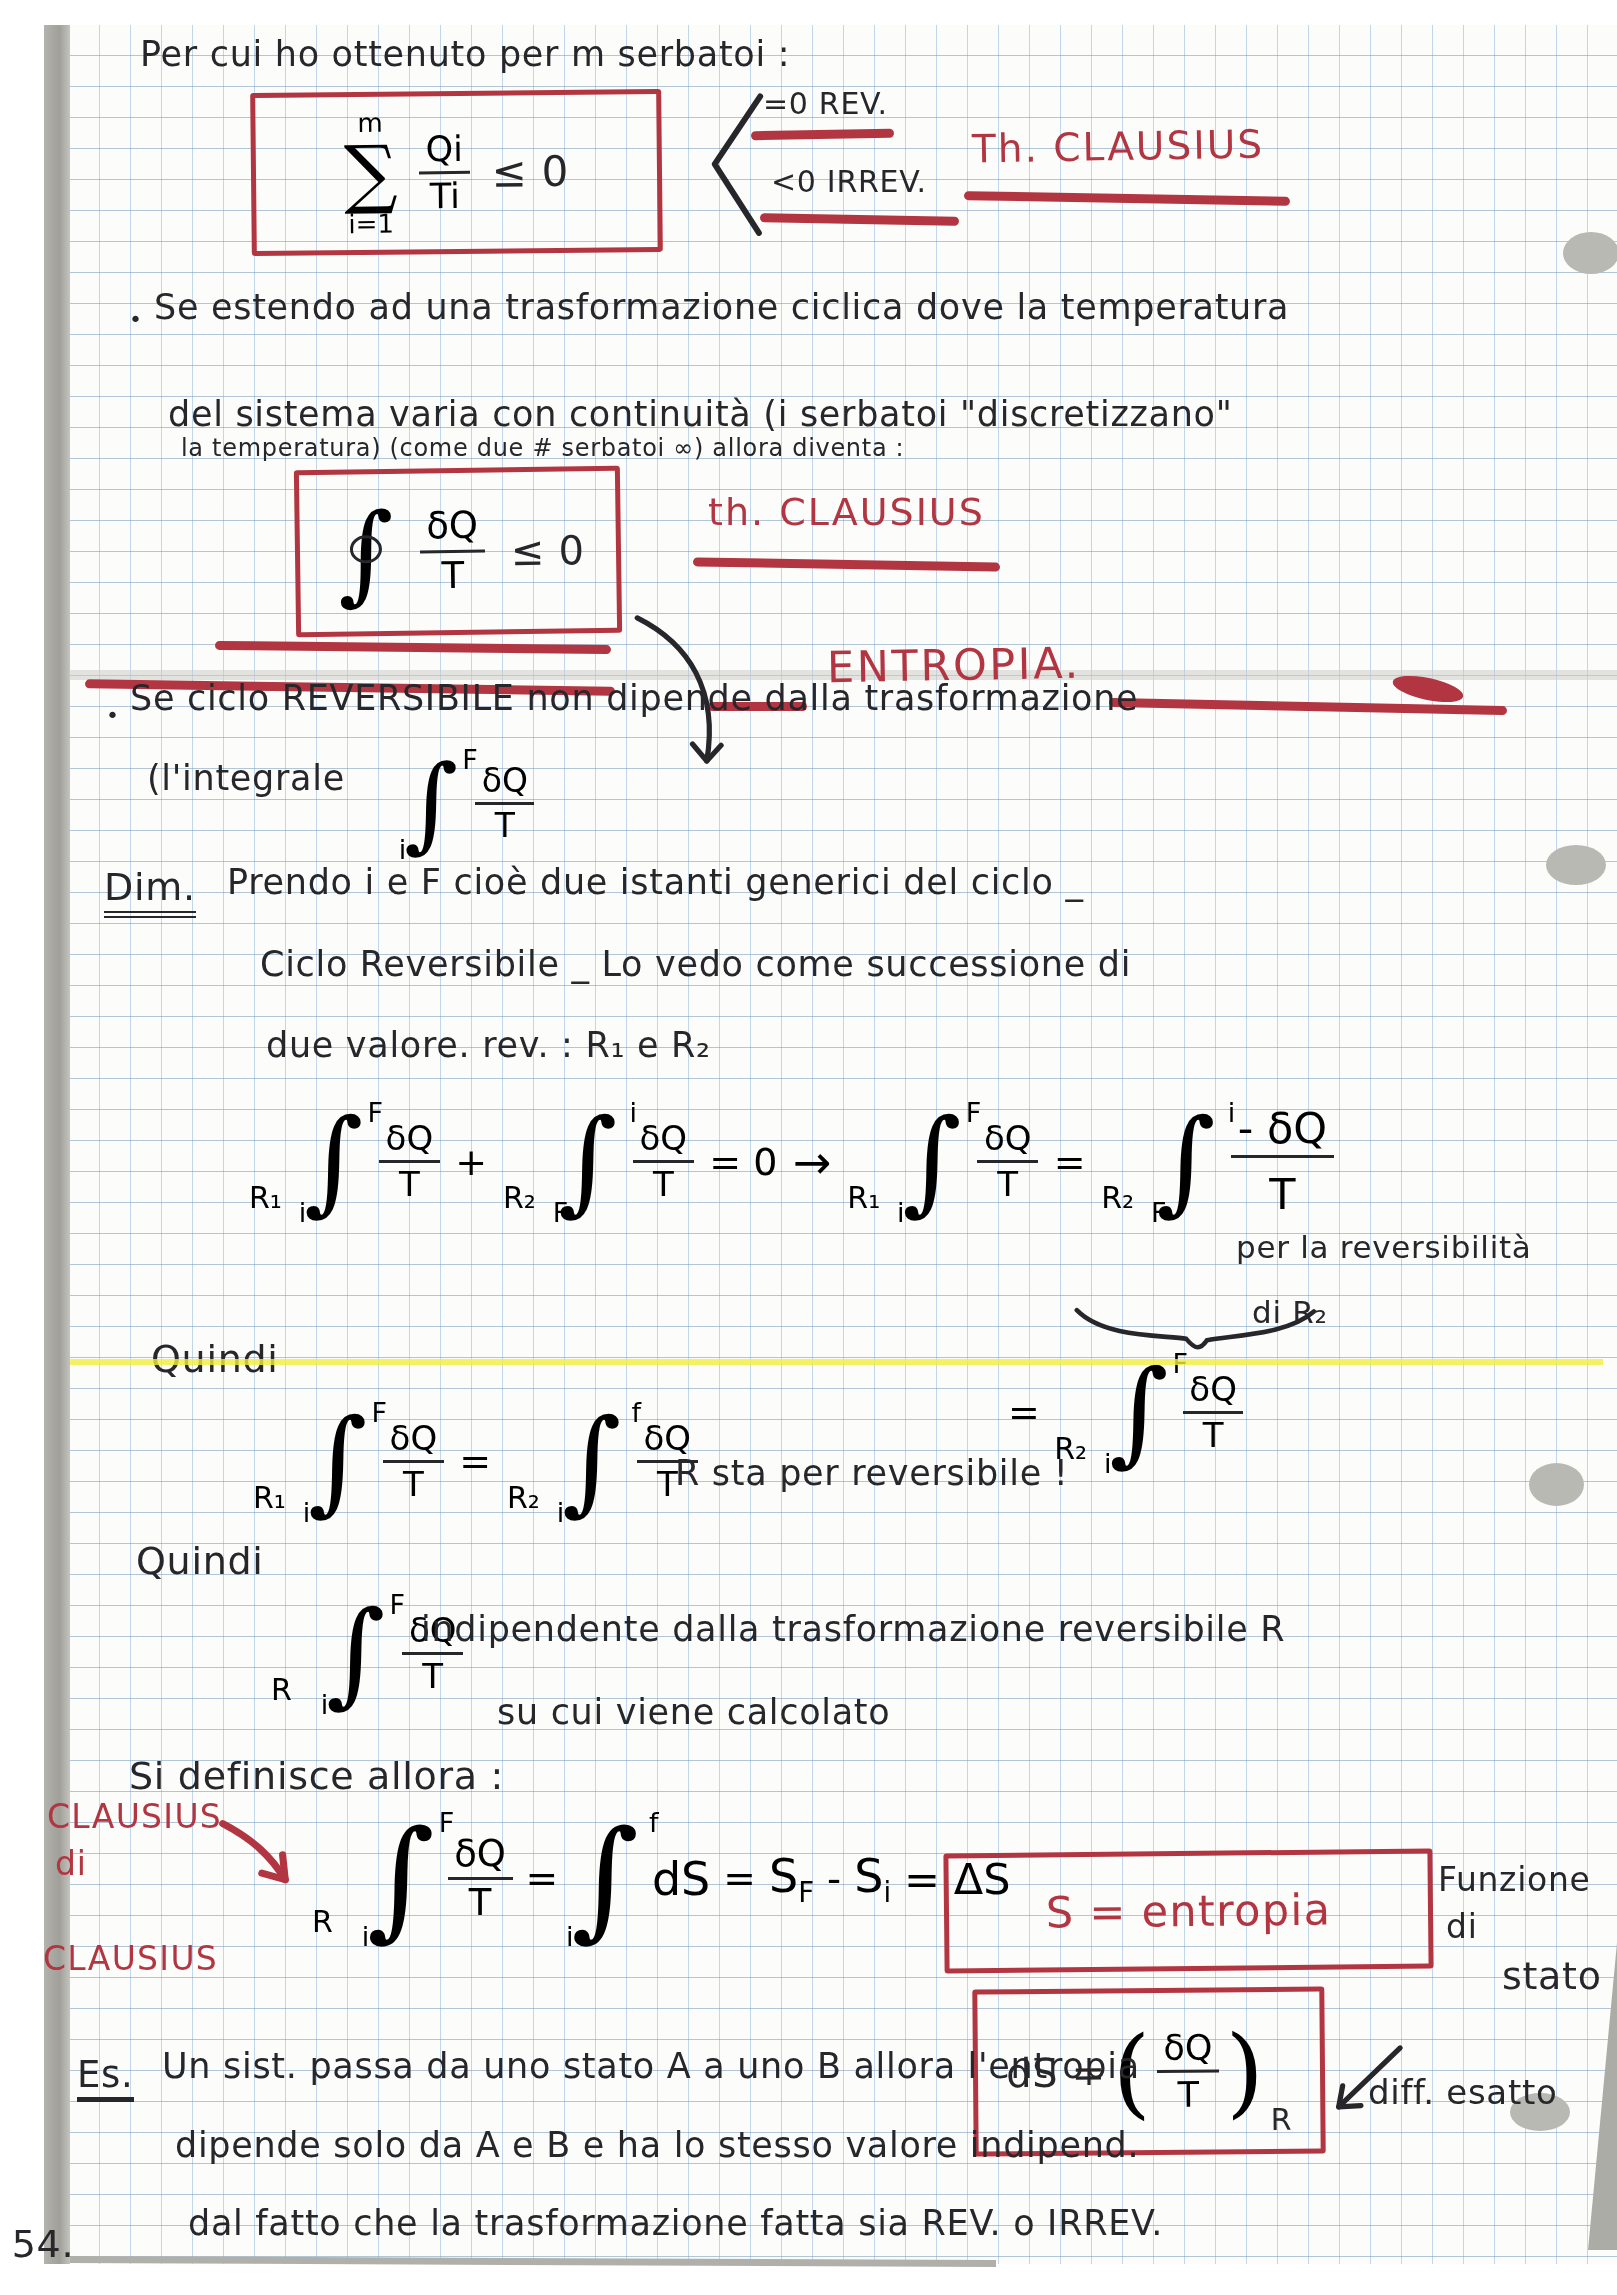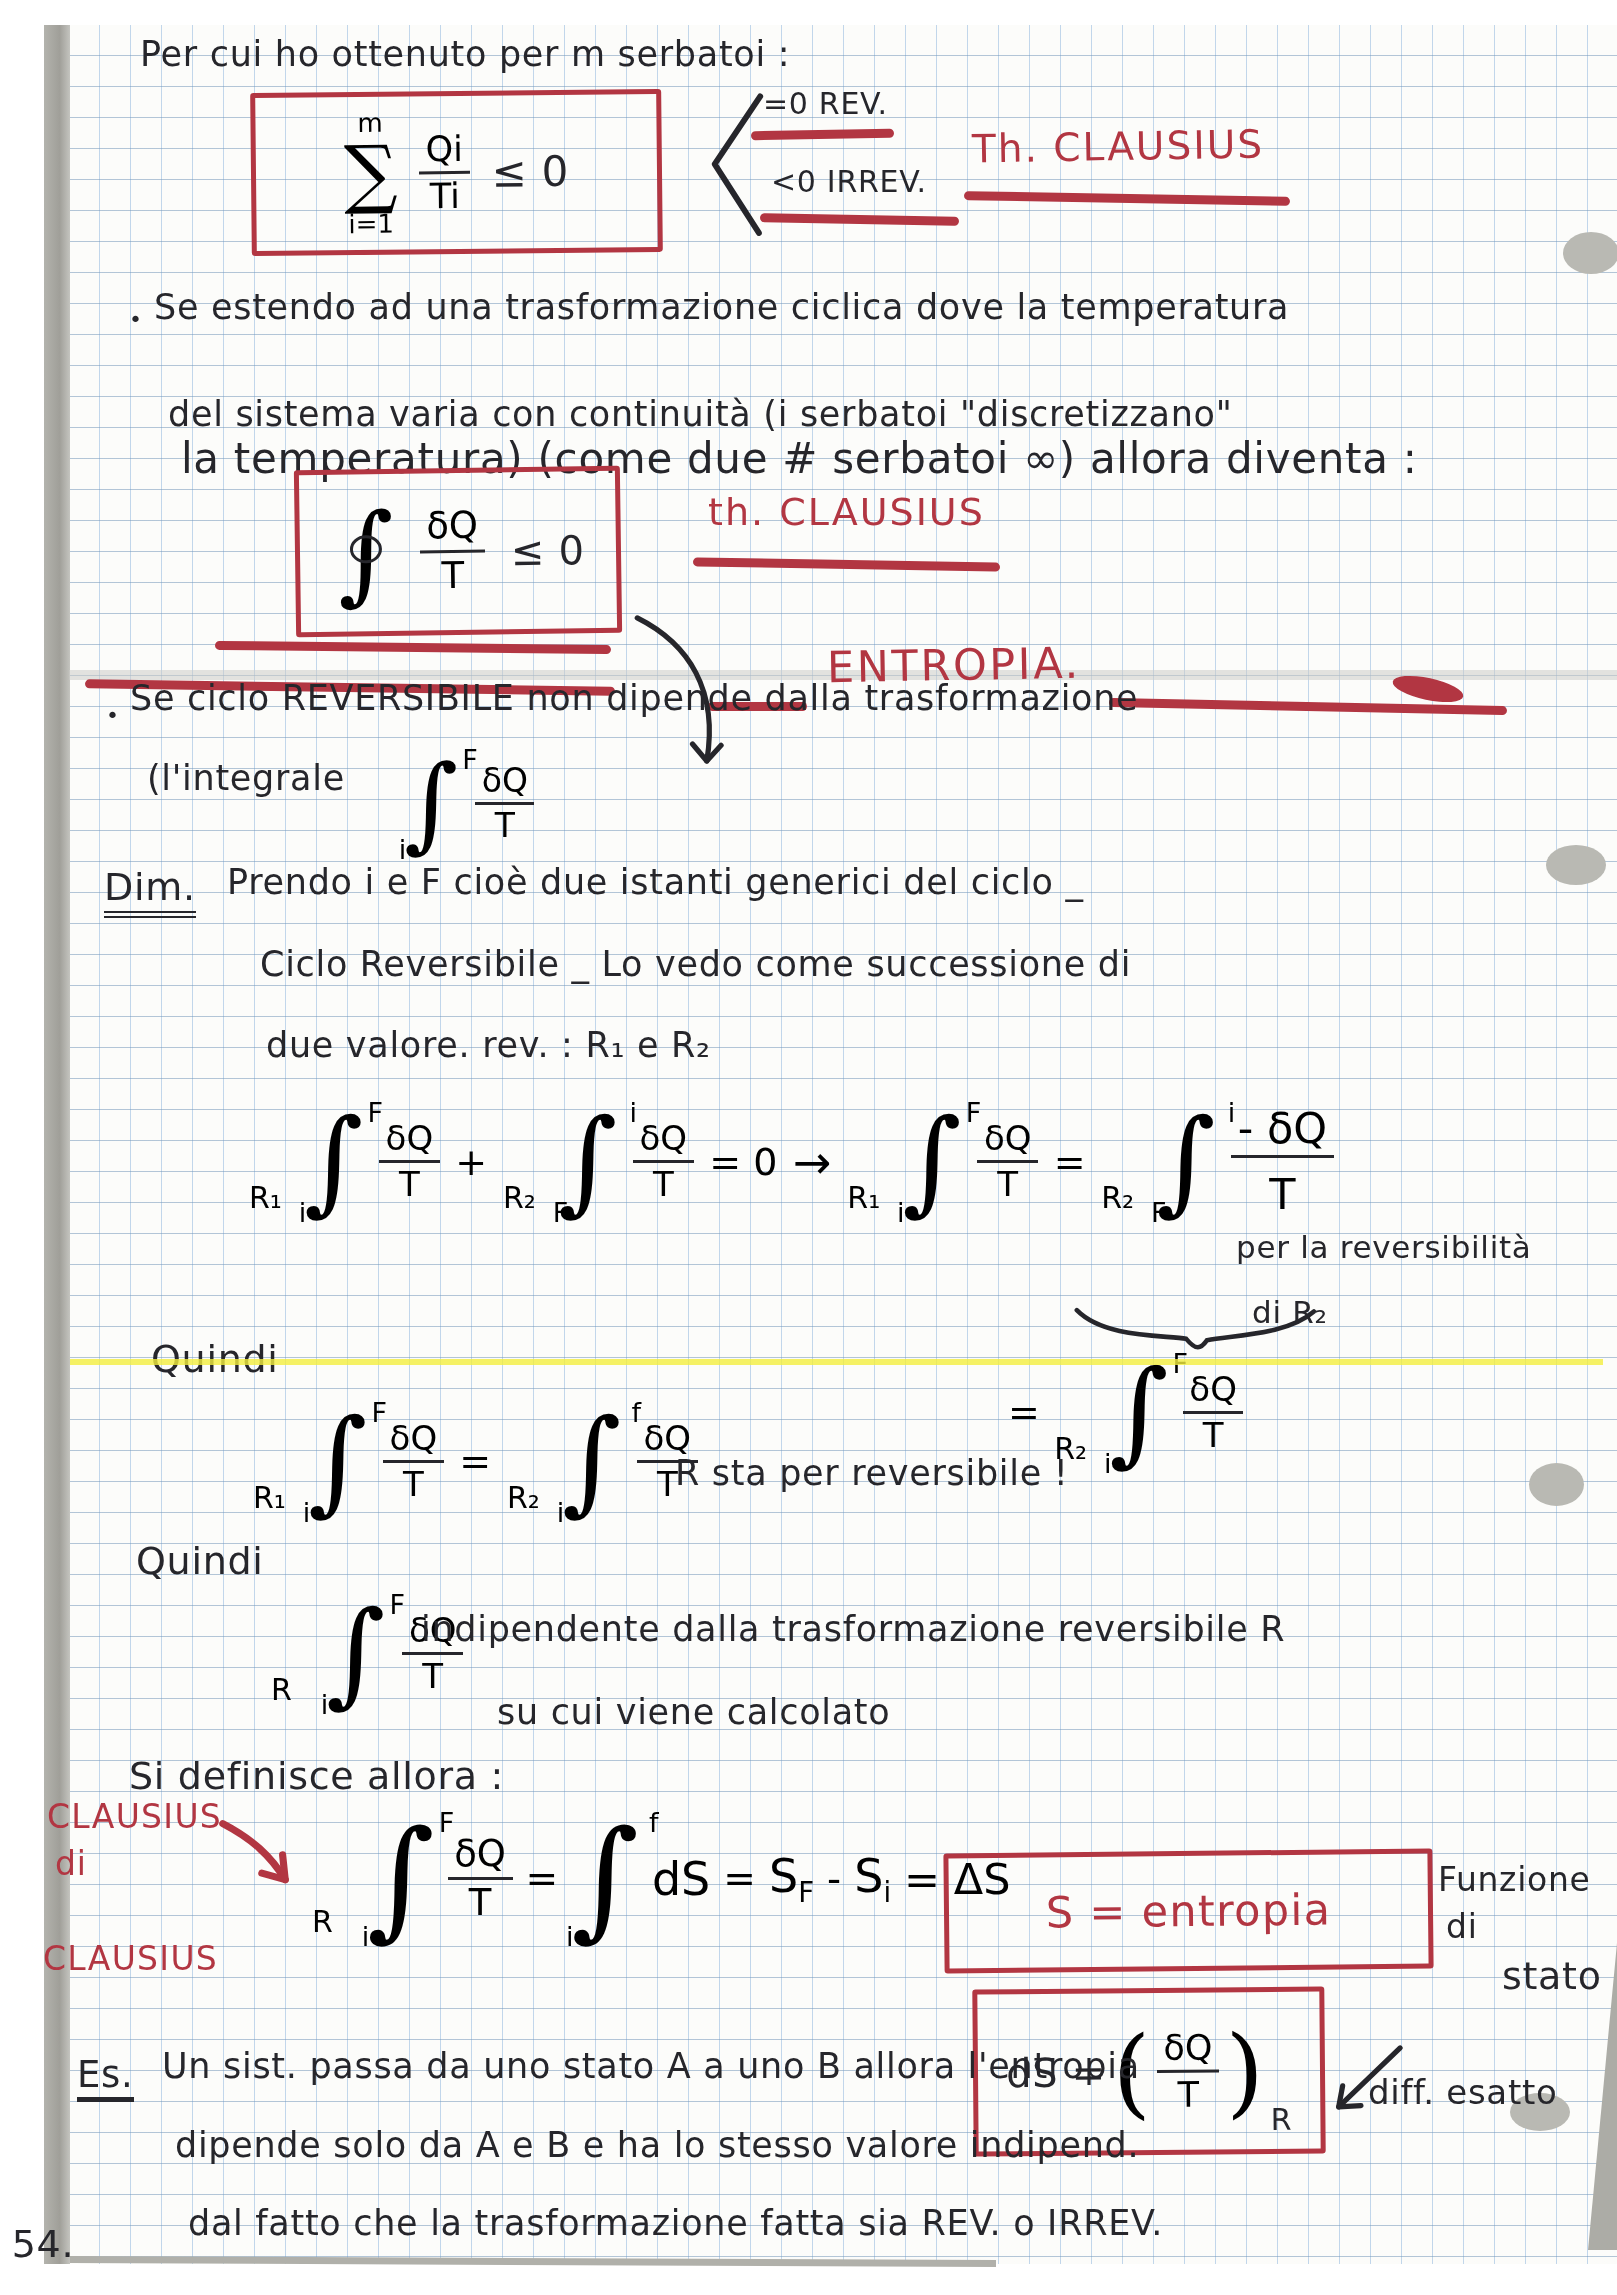--- a/index.html
+++ b/index.html
@@ -92,21 +92,21 @@
 <div class="rl" style="left:751px;top:130px;width:143px;transform:rotate(-1deg);"></div>
 <div class="hw" style="left:771px;top:164px;font-size:30px;">&lt;0 IRREV.</div>
 <div class="rl" style="left:760px;top:215px;width:199px;transform:rotate(1deg);"></div>
 
 <div class="hw red" style="left:972px;top:124px;font-size:39px;letter-spacing:2px;transform:rotate(-1deg);">Th. CLAUSIUS</div>
 <div class="rl" style="left:964px;top:194px;width:326px;transform:rotate(1deg);"></div>
 
 <div class="hw" style="left:129px;top:307px;font-size:22px;">•</div>
 <div class="hw" style="left:154px;top:287px;font-size:35px;">Se estendo ad una trasformazione ciclica dove la temperatura</div>
 <div class="hw" style="left:168px;top:361px;font-size:35px;margin-top:33px;">del sistema varia con continuità (i serbatoi "discretizzano"</div>
-<div class="hw" style="left:181px;top:434px;font-size:42px;text-align:center;">la temperatura) (come due # serbatoi ∞) allora diventa :</div>
+<div class="hw" style="left:181px;top:434px;font-size:24px;text-align:center;">la temperatura) (come due # serbatoi ∞) allora diventa :</div>
 
 <div class="box" style="left:295px;top:468px;width:316px;height:157px;gap:26px;transform:rotate(-0.8deg);">
   <span class="intg" style="margin-left:6.5px;">
     <span class="sgn" style="font-size:108px;">∫</span>
     <span class="oint-ring"></span>
   </span>
   <span class="frac" style="font-size:37px;">
     <span class="num">δQ</span>
     <span class="den">T</span>
   </span>

